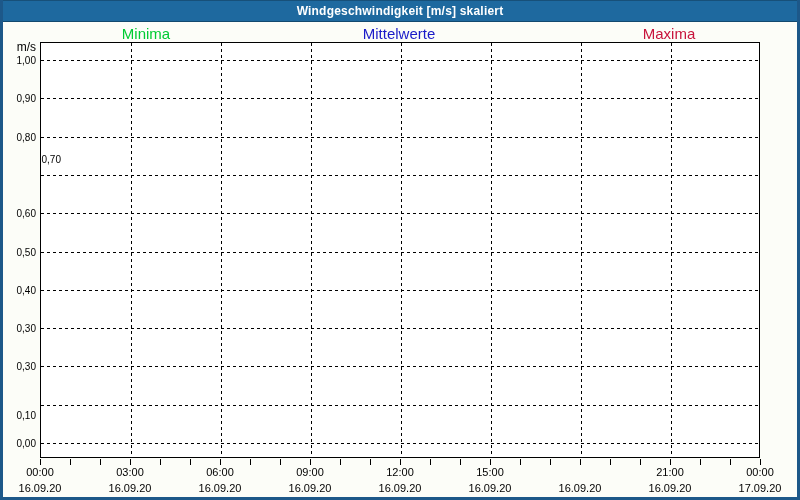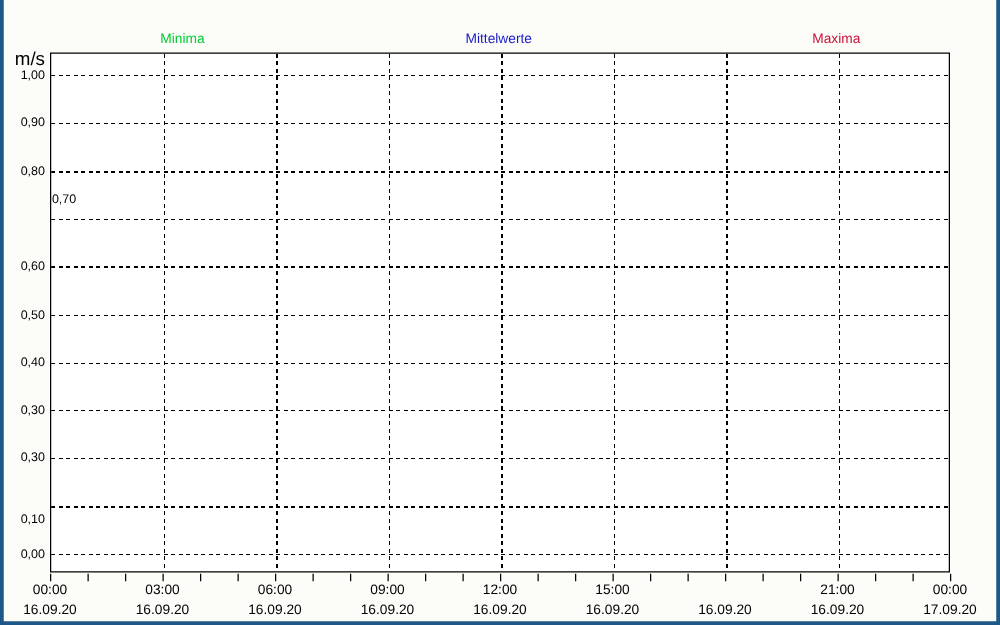--- a/index.html
+++ b/index.html
@@ -15,53 +15,56 @@
   .wborder.bottom{left:0;right:0;bottom:0;height:3px;}
   .titlebar{
     position:absolute;left:0;top:0;width:800px;height:22px;
     background:#1e699f;border-top:1px solid #175079;border-bottom:1px solid #12496f;
     display:flex;align-items:center;justify-content:center;
   }
   .titlebar .title{
     color:#ffffff;font-size:12px;font-weight:bold;letter-spacing:0.2px;
   }
   .legend-label{
-    position:absolute;top:25px;height:13px;font-size:11px;
+    position:absolute;top:25px;height:13px;font-size:15px;
     transform:translateX(-50%);white-space:nowrap;
   }
   .plot{
     position:absolute;left:40px;top:42px;width:720px;height:416px;
     background:#ffffff;border:1px solid #000000;
   }
   .plot svg{display:block;}
   .ylab{
     position:absolute;left:0;width:36px;text-align:right;
     font-size:10px;color:#000;height:13px;line-height:13px;white-space:nowrap;
   }
   .yunit{
     position:absolute;left:0;top:41px;width:36px;text-align:right;
-    font-size:15px;color:#000;height:13px;line-height:13px;
+    font-size:12px;color:#000;height:13px;line-height:13px;
   }
   .xtick{
     position:absolute;width:1px;height:6px;background:#000;top:459px;
   }
   .xlab-time{
     position:absolute;top:466px;width:60px;text-align:center;
     font-size:11px;color:#000;white-space:nowrap;
   }
   .xlab-date{
     position:absolute;top:482px;width:64px;text-align:center;
     font-size:11px;color:#000;white-space:nowrap;
   }
 </style>
 </head>
 <body>
 
 <div class="window">
 
+  <div class="titlebar">
+    <span class="title">Windgeschwindigkeit [m/s] skaliert</span>
+  </div>
 
   <span class="legend-label" style="color: rgb(0, 204, 51); left: 146px;">Minima</span>
   <span class="legend-label" style="color: rgb(26, 26, 200); left: 399px;">Mittelwerte</span>
   <span class="legend-label" style="color: rgb(200, 20, 60); left: 651px; padding-left: 36px;">Maxima</span>
 
   <div class="yunit">m/s</div>
 
   <div class="plot">
     <svg id="grid-svg" width="718" height="414">
         <line x1="0" y1="17.5" x2="718" y2="17.5" stroke="#000000" stroke-width="1" stroke-dasharray="3,3" shape-rendering="crispEdges"></line>

